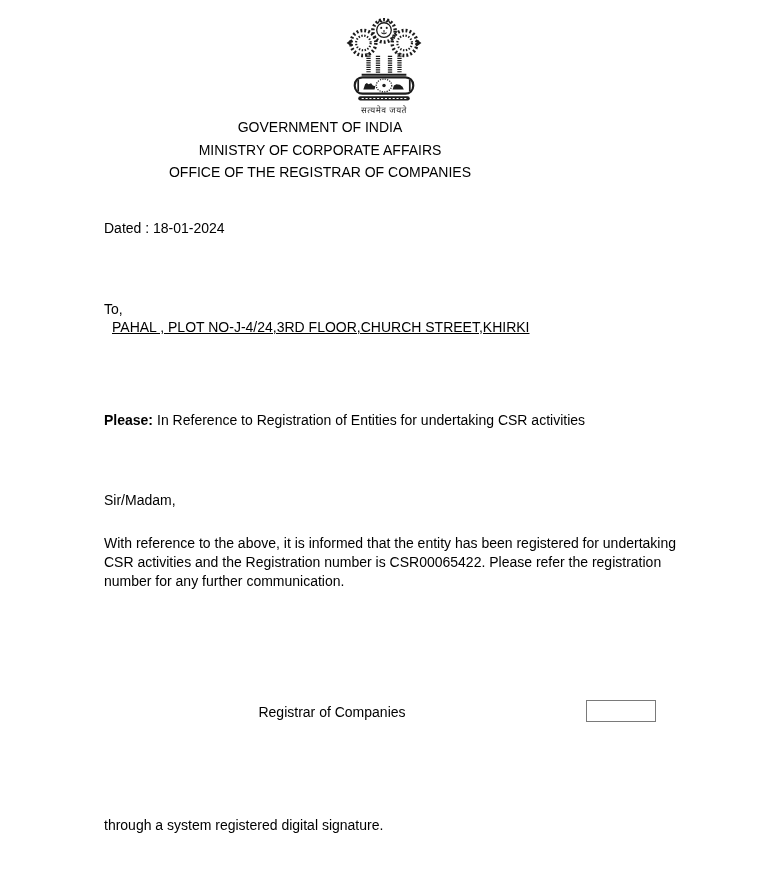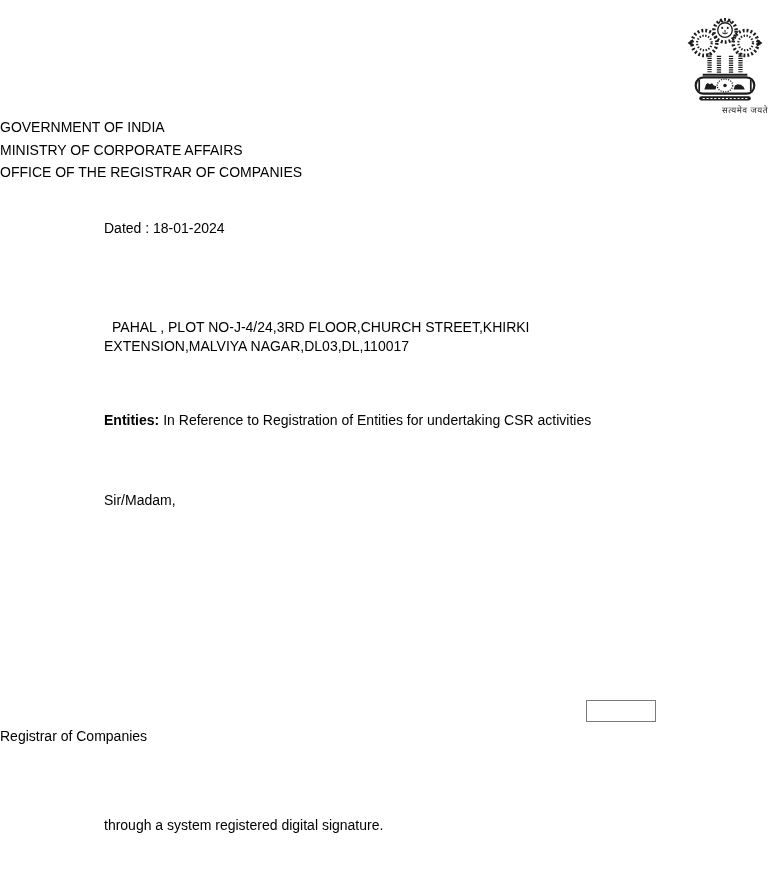--- a/index.html
+++ b/index.html
@@ -8,31 +8,31 @@
     position:relative;
     width:768px; height:890px;
     background:#ffffff;
     color:#000000;
     font-family:"Liberation Sans", sans-serif;
     font-size:14px;
     line-height:19px;
     overflow:hidden;
   }
   .abs { position:absolute; }
-  .centered { left:0; width:640px; text-align:left; }
+  .centered { left:0; width:640px; text-align:center; }
   .leftcol { left:104px; right:80px; }
   .lbl { font-weight:bold; margin-right:4px; }
-  .indent { padding-left:8px; }
-  .emblem-wrap { top:12px; left:0; width:768px; display:flex; flex-direction:column; align-items:flex-end; }
+  .indent { padding-left:8px;text-decoration:underline; }
+  .emblem-wrap { top:12px; left:0; width:768px; display:flex; flex-direction:column; align-items:center; }
   .motto { font-size:8.5px; line-height:11px; letter-spacing:0.5px; color:#1c1c1c; margin-top:1px; }
   .sig-box {
     left:586px; top:700px; width:70px; height:22px;
     border:1px solid #7a7a7a; background:#ffffff;
   }
-  .sig-title { left:0; right:104px; top:727px; text-align:left; }
+  .sig-title { left:0; right:104px; top:703px; text-align:center; }
   .hline { font-size:14px; line-height:17px; }
 </style>
 </head>
 <body>
 
 <div class="page">
 
   <div class="abs emblem-wrap">
     <svg width="86" height="92" viewBox="0 0 100 107">
       <g fill="none" stroke="#1c1c1c">
@@ -68,33 +68,36 @@
     <div class="motto">सत्यमेव जयते</div>
   </div>
 
   <div class="abs centered hline" style="top:119px">GOVERNMENT OF INDIA</div>
   <div class="abs centered hline" style="top:142px">MINISTRY OF CORPORATE AFFAIRS</div>
   <div class="abs centered hline" style="top:164px">OFFICE OF THE REGISTRAR OF COMPANIES</div>
 
   <div class="abs leftcol" style="top:219px">Dated : 18-01-2024</div>
 
 
+  <div class="abs leftcol" style="top:300px">To,</div>
   <div class="abs leftcol" style="top:318px">
     <div class="indent">PAHAL , PLOT NO-J-4/24,3RD FLOOR,CHURCH STREET,KHIRKI</div>
-    <div>EXTENSION,MALVIYA NAGAR,DL03,DL,110017</div>
   </div>
 
 
   <div class="abs leftcol" style="top:411px">
-    <span class="lbl">Entities:</span><span>In Reference to Registration of Entities for undertaking CSR activities</span>
+    <span class="lbl">Please:</span><span>In Reference to Registration of Entities for undertaking CSR activities</span>
   </div>
 
   <div class="abs leftcol" style="top:491px">Sir/Madam,</div>
 
   <div class="abs leftcol" style="top:534px">
+    <div>With reference to the above, it is informed that the entity has been registered for undertaking</div>
+    <div>CSR activities and the Registration number is CSR00065422. Please refer the registration</div>
+    <div>number for any further communication.</div>
   </div>
 
   <div class="abs sig-box"></div>
   <div class="abs sig-title">Registrar of Companies</div>
 
   <div class="abs leftcol" style="top:816px">
     <div>through a system registered digital signature.</div>
   </div>
 
 </div>

